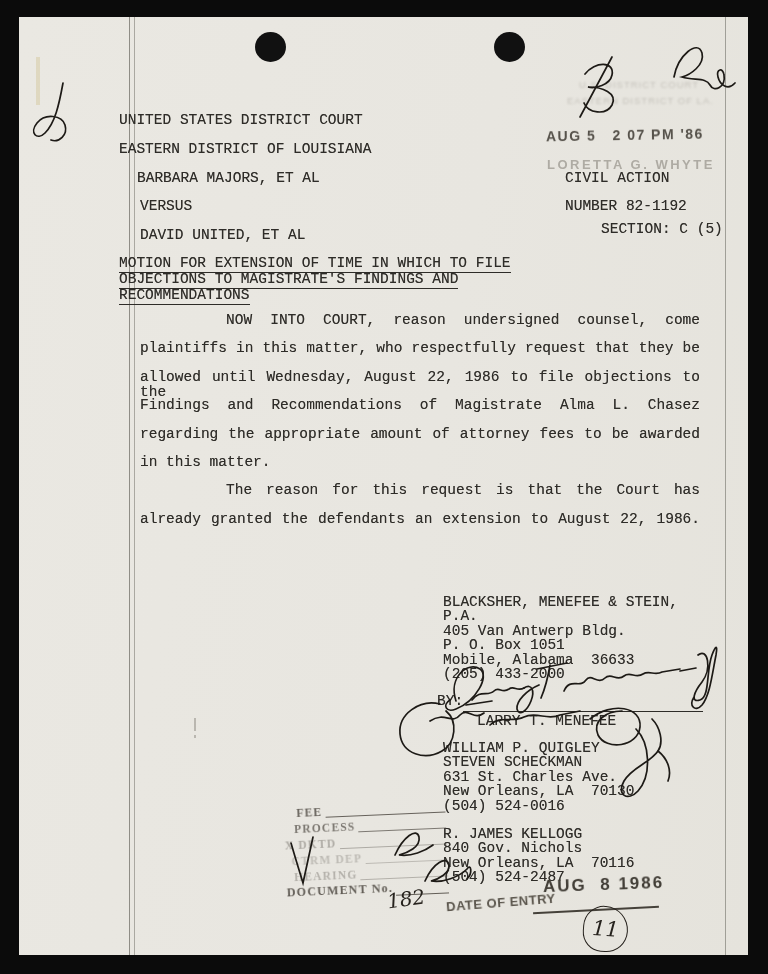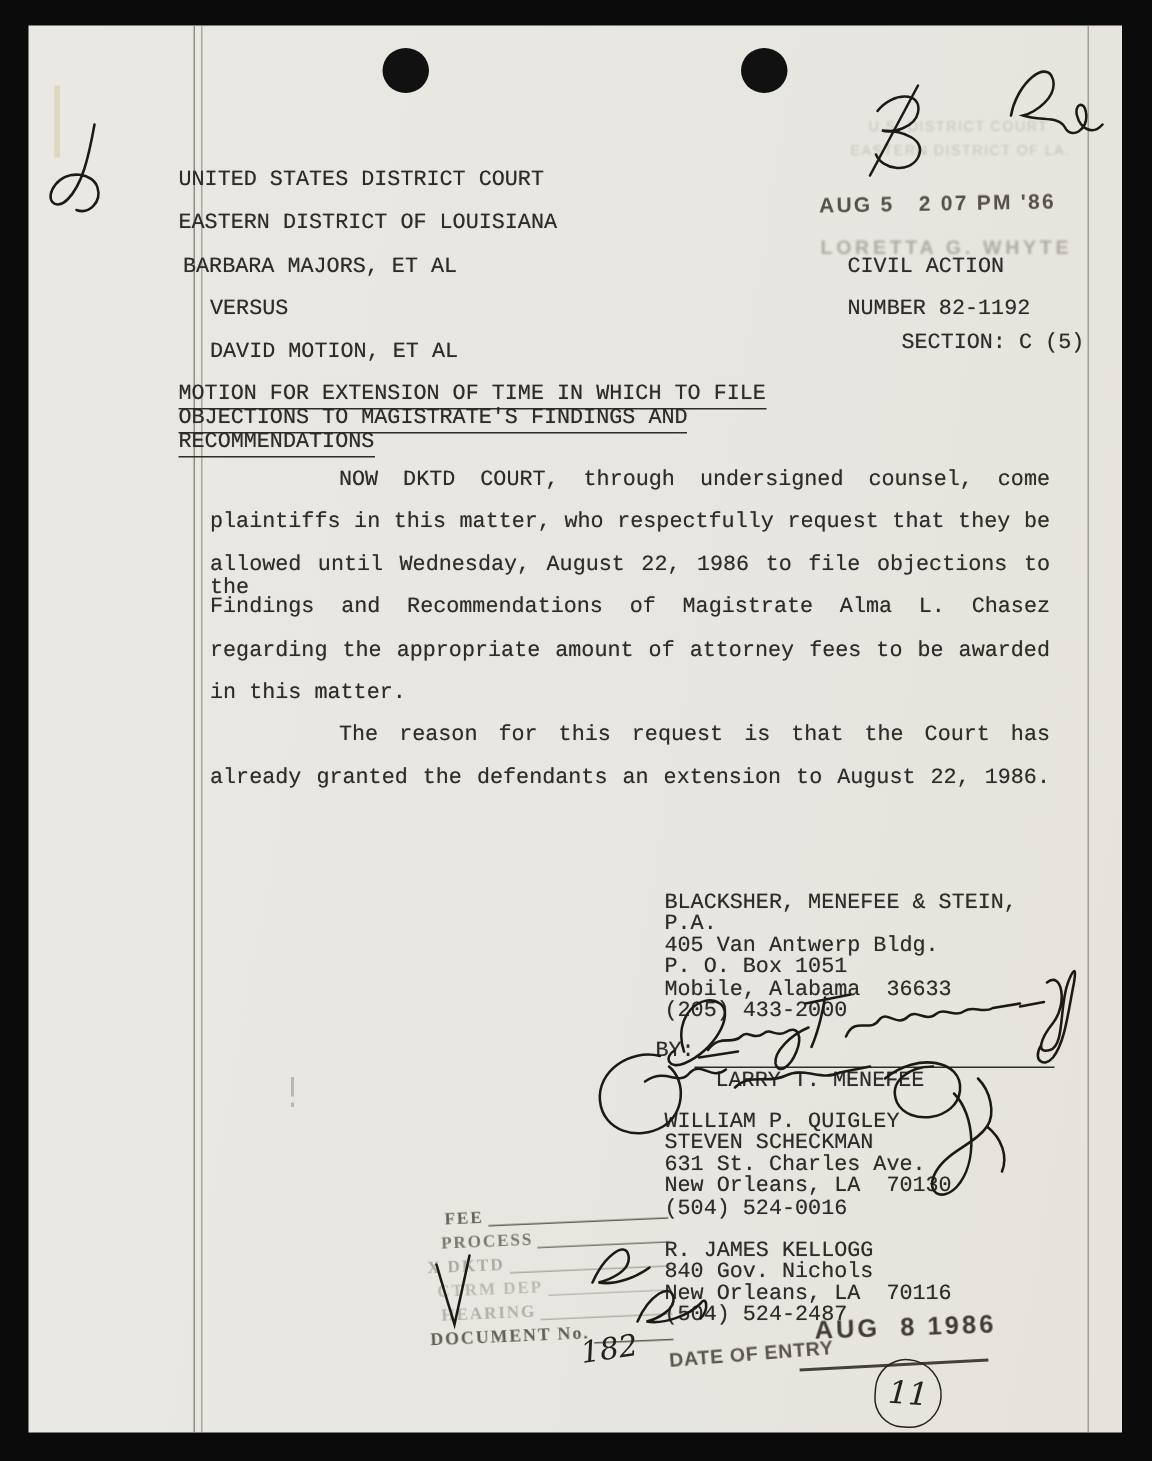--- a/index.html
+++ b/index.html
@@ -59,32 +59,32 @@
   <div class="bang"></div>
 
   <div class="line centerblock" style="top:96px;">UNITED STATES DISTRICT COURT</div>
   <div class="line centerblock" style="top:125px;">EASTERN DISTRICT OF LOUISIANA</div>
 
   <div class="stamp-faint" style="left:560px;top:62px;">U.S. DISTRICT COURT</div>
   <div class="stamp-faint" style="left:548px;top:78px;">EASTERN DISTRICT OF LA.</div>
   <div class="stamp-date" style="left:527px;top:110px;">AUG 5   2 07 PM '86</div>
   <div class="stamp-clerk" style="left:528px;top:140px;">LORETTA G. WHYTE</div>
 
-  <div class="line" style="left:103px;top:154px;">BARBARA MAJORS, ET AL</div>
+  <div class="line" style="left:118px;top:154px;">BARBARA MAJORS, ET AL</div>
   <div class="line" style="left:121px;top:182px;">VERSUS</div>
-  <div class="line" style="left:121px;top:211px;">DAVID MOTION, ET AL</div>
+  <div class="line" style="left:121px;top:211px;">DAVID UNITED, ET AL</div>
   <div class="line" style="left:546px;top:154px;">CIVIL ACTION</div>
   <div class="line" style="left:546px;top:182px;">NUMBER 82-1192</div>
   <div class="line" style="left:546px;top:205px;margin-left:36px;">SECTION: C (5)</div>
 
   <div class="line centerblock tl" style="top:239px;"><span>MOTION FOR EXTENSION OF TIME IN WHICH TO FILE</span></div>
   <div class="line centerblock tl" style="top:255px;"><span>OBJECTIONS TO MAGISTRATE'S FINDINGS AND</span></div>
   <div class="line centerblock tl" style="top:271px;"><span>RECOMMENDATIONS</span></div>
 
-  <div class="line just" style="left:207px;top:296px;width:474px;">NOW DKTD COURT, through undersigned  counsel, come</div>
+  <div class="line just" style="left:207px;top:296px;width:474px;">NOW INTO COURT, reason undersigned  counsel, come</div>
   <div class="line just" style="left:121px;top:324px;width:560px;">plaintiffs in this matter, who respectfully request that they be</div>
   <div class="line just" style="left:121px;top:353px;width:560px;">allowed until Wednesday, August 22, 1986 to file objections to the</div>
   <div class="line just" style="left:121px;top:381px;width:560px;">Findings and Recommendations of Magistrate Alma L. Chasez</div>
   <div class="line just" style="left:121px;top:410px;width:560px;">regarding the appropriate amount of attorney fees to be awarded</div>
   <div class="line" style="left:121px;top:438px;">in this matter.</div>
 
   <div class="line just" style="left:207px;top:466px;width:474px;">The reason for this request is that the Court has</div>
   <div class="line just" style="left:121px;top:495px;width:560px;">already granted the defendants an extension to August 22, 1986.</div>
 
 

